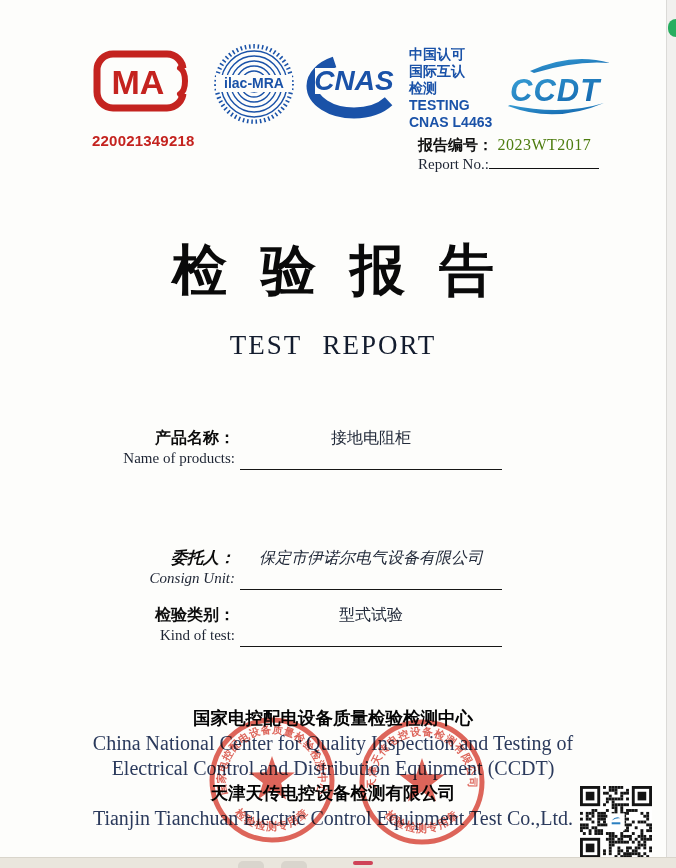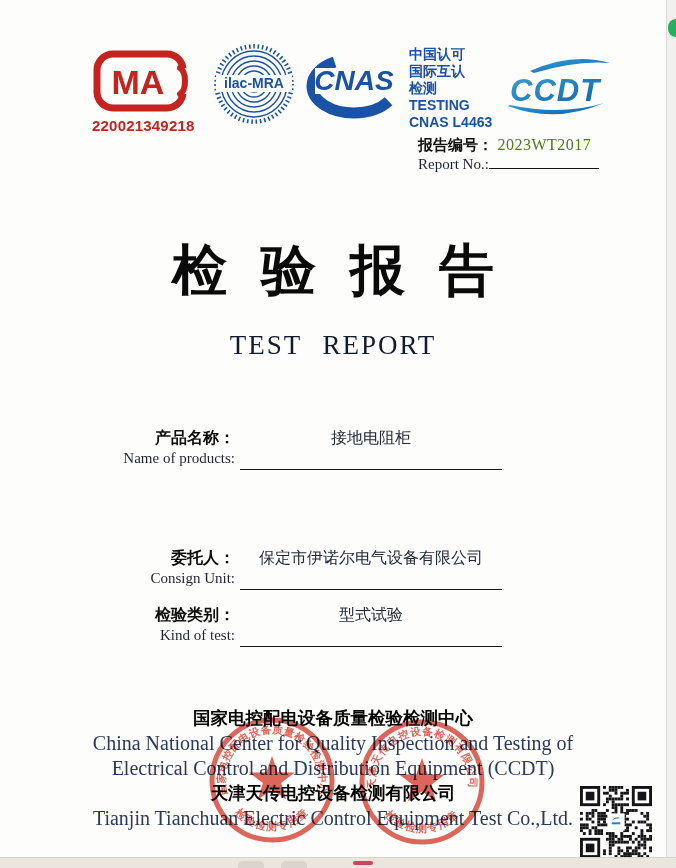--- a/index.html
+++ b/index.html
@@ -13,40 +13,40 @@
 
   
   .bottom-strip { position:absolute; left:0; bottom:0; width:676px; height:11px; background:#eae6dd; border-top:1px solid #d9d5cb; }
   .tab-bump { position:absolute; bottom:0; height:7px; width:26px; background:#d9d5cd; border-radius:5px 5px 0 0; }
   .tab-bump.b1 { left:238px; } .tab-bump.b2 { left:281px; }
   .red-bump { position:absolute; bottom:3px; left:353px; width:20px; height:4px; background:#cf4458; border-radius:2px; }
 
   
   .logo { position:absolute; }
   .cma-block { left:92px; top:50px; width:96px; text-align:center; }
-  .cma-number { color:#c4231f; font-weight:bold; font-size:15px; letter-spacing:0.2px; margin-top:1px; }
+  .cma-number { color:#c4231f; font-weight:bold; font-size:15px; letter-spacing:0.2px; margin-top:16px; }
   .ilac-block { left:212px; top:42px; }
   .cnas-swoosh { left:305px; top:52px; }
   .cnas-text { left:409px; top:46px; color:#1a52a8; font-weight:bold; font-size:14px; line-height:17px; }
   .ccdt-block { left:500px; top:56px; }
 
   
   .report-no { position:absolute; left:418px; top:136px; width:210px; }
   .report-no .zh { font-weight:bold; font-size:15px; color:#111; }
   .report-no .val { font-family:"Liberation Serif", serif; font-size:16px; color:#4d7c0f; letter-spacing:0.5px; }
   .report-no .en { font-family:"Liberation Serif", serif; font-size:15px; color:#1d2433; margin-top:2px; }
   .report-no .line { display:inline-block; width:110px; border-bottom:1.5px solid #111; height:13px; }
 
   
   .title-zh { position:absolute; left:0; top:234px; width:666px; text-align:center; font-size:55px; font-weight:bold; color:#0a0a0a; letter-spacing:34px; margin-left:17px; }
   .title-en { position:absolute; left:0; top:330px; width:666px; text-align:center; font-family:"Liberation Serif", serif; font-size:27px; color:#131c2e; letter-spacing:2px; word-spacing:12px; }
 
   
   .field { position:absolute; left:0; width:560px; height:42px; }
-  .f0 { top:428px; } .f1 { top:488px; } .f2 { top:548px; } .f3 { top:605px;padding-left:16px; }
+  .f0 { top:428px; } .f1 { top:488px; } .f2 { top:548px;font-style:italic; } .f3 { top:605px;padding-left:16px; }
   .field .labels { position:absolute; left:0; width:235px; text-align:right; }
   .field .lzh { font-weight:bold; font-size:16px; color:#0c0c0c; line-height:20px; }
   .field .len { font-family:"Liberation Serif", serif; font-size:15px; color:#1d2433; line-height:20px; }
   .field .valwrap { position:absolute; left:240px; width:262px; height:42px; border-bottom:1.5px solid #161616; }
   .field .val { position:absolute; top:0; width:100%; text-align:center; font-family:"Liberation Serif", serif; font-size:16px; color:#222a3a; }
 
   
   .footer { position:absolute; left:0; top:706px; width:666px; text-align:center; }
   .footer .zh { font-size:17.5px; font-weight:bold; color:#050505; line-height:25px; }
   .footer .en { font-family:"Liberation Serif", serif; font-size:20px; color:#2b3a5c; line-height:25px; }

